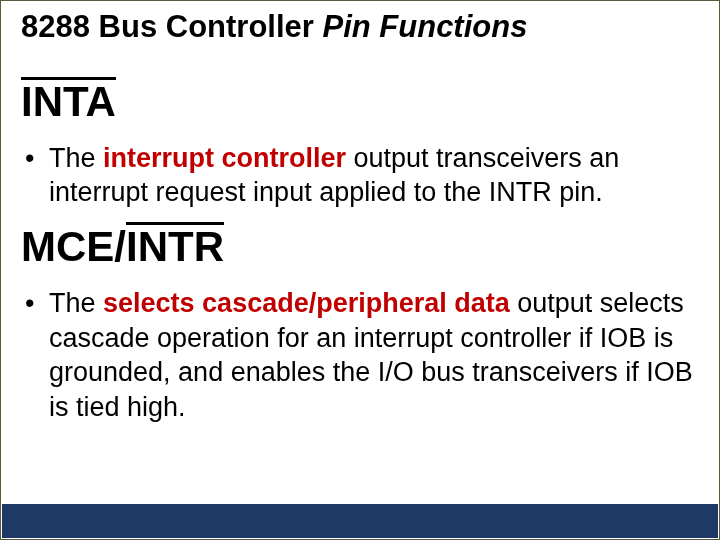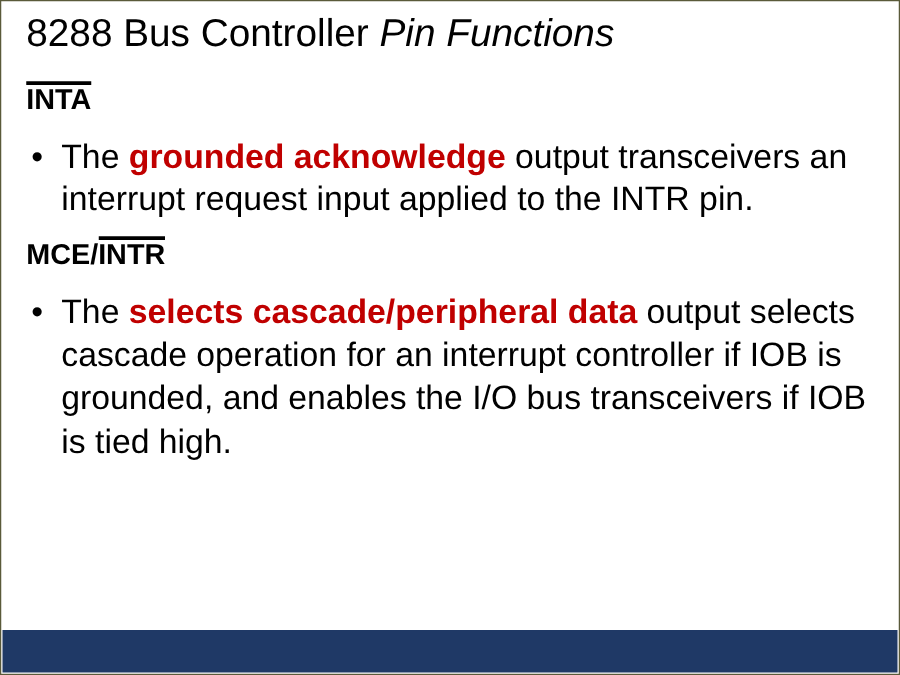--- a/index.html
+++ b/index.html
@@ -13,41 +13,41 @@
   }
   .slide {
     width: 720px;
     height: 540px;
     border: 1px solid #5a5a3a;
     padding: 8px 20px 20px 20px;
     position: relative;
   }
   .title {
     font-size: 31px;
-    font-weight: normal;
+    font-weight: bold;
     line-height: 1.15;
-    margin-bottom: 22px;
+    margin-bottom: 34px;
   }
   .title .regular { font-style: normal; }
   .title .italic { font-style: italic; }
   .overline {
     display: inline-block;
     position: relative;
   }
   .overline::before {
     content: "";
     position: absolute;
     top: -2px;
     left: 0;
     right: 0;
     height: 3px;
     background: #000;
   }
   .subtitle {
-    font-size: 23px;
+    font-size: 42px;
     font-weight: bold;
     line-height: 1.1;
     margin-top: 10px;
     margin-bottom: 16px;
   }
   .bullet {
     font-size: 27px;
     line-height: 1.28;
     margin-left: 0;
     margin-bottom: 14px;
@@ -83,21 +83,21 @@
     <span class="regular">8288 Bus Controller </span><span class="italic">Pin Functions</span>
   </div>
 
   <div class="subtitle">
     <span class="overline">INTA</span>
   </div>
 
   <div class="bullet">
     <div class="dot">•</div>
     <div class="txt">
-      <span>The </span><span class="bold-red">grounded acknowledge</span><span> output transceivers an interrupt request input applied to the INTR pin.</span>
+      <span>The </span><span class="bold-red">interrupt controller</span><span> output transceivers an interrupt request input applied to the INTR pin.</span>
     </div>
   </div>
 
   <div class="subtitle">
     <span>MCE/</span><span class="overline">INTR</span>
   </div>
 
   <div class="bullet">
     <div class="dot">•</div>
     <div class="txt">

